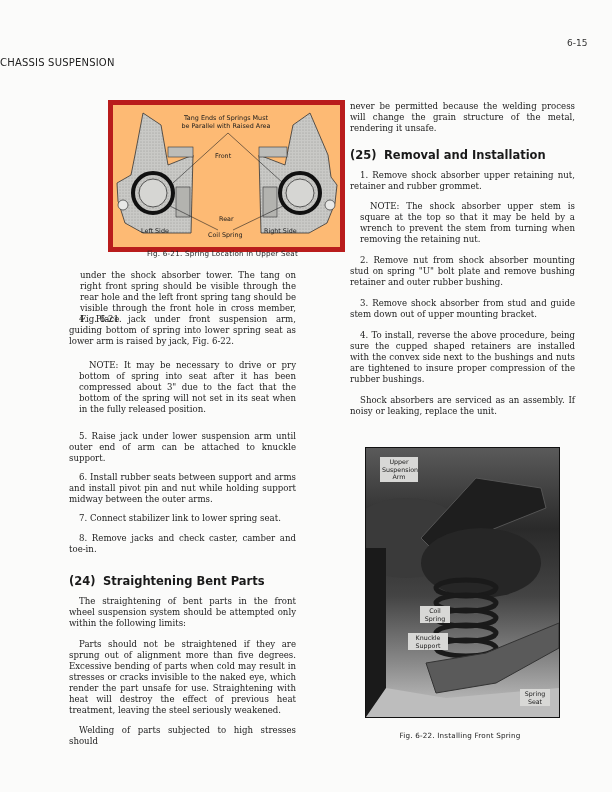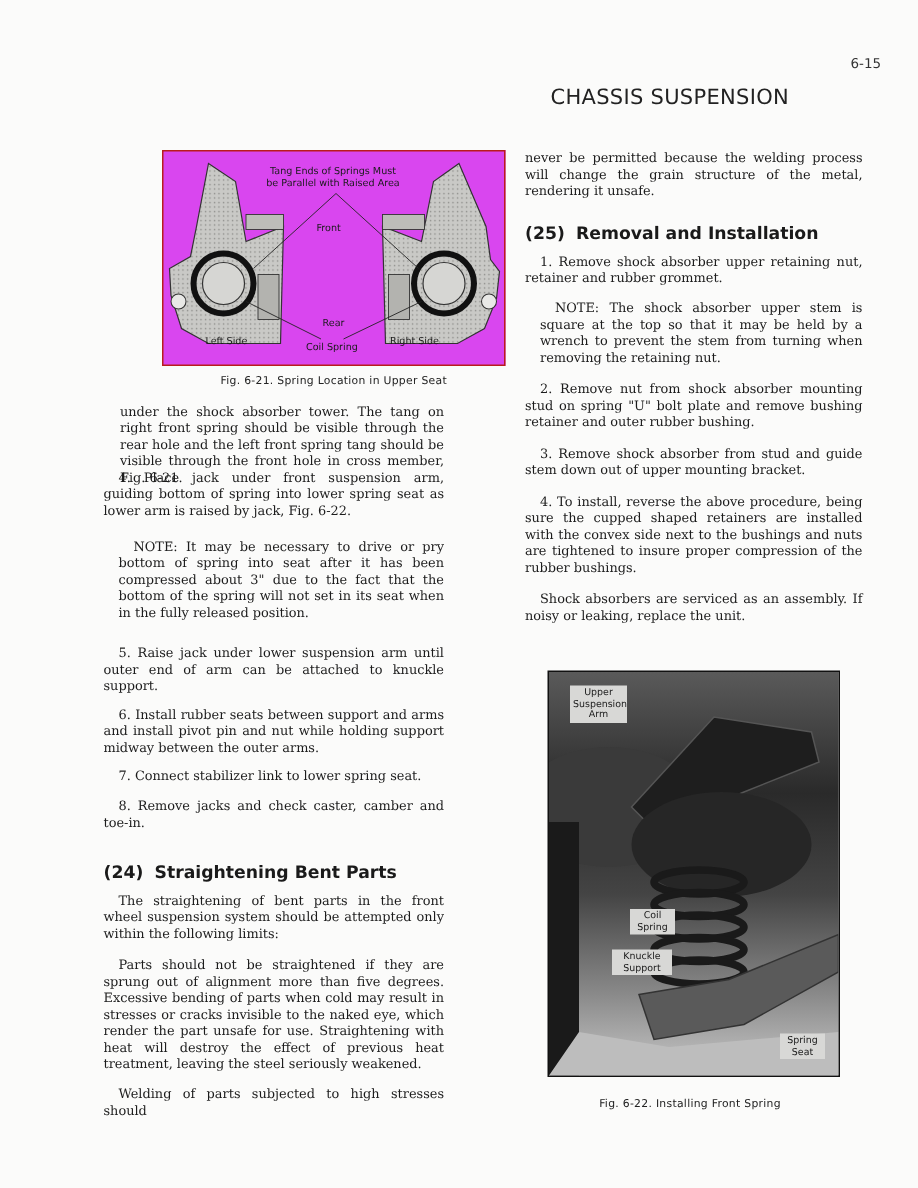--- a/index.html
+++ b/index.html
@@ -3,32 +3,32 @@
 <meta charset="utf-8">
 <style>
   html, body { margin: 0; padding: 0; }
   body {
     width: 612px; height: 792px; position: relative; overflow: hidden;
     background: #fbfbfa; color: #1c1c1c;
     font-family: "DejaVu Serif", "Liberation Serif", serif;
   }
   .abs { position: absolute; }
   .page-num { left: 567px; top: 38px; font-family: "DejaVu Sans", sans-serif; font-size: 9px; color: #333; }
-  .running-head { left: 0; width: 526px; top: 57px; text-align: right; font-family: "DejaVu Sans", sans-serif; font-size: 14px; letter-spacing: 0.2px; color: #222; }
+  .running-head { left: 0; width: 526px; top: 57px; text-align: left; font-family: "DejaVu Sans", sans-serif; font-size: 10px; letter-spacing: 0.2px; color: #222; }
 
   .p { font-size: 8.6px; line-height: 11px; text-align: justify; margin: 0; }
   .p.indent { text-indent: 10px; }
   .note { font-size: 8.6px; line-height: 11px; text-align: justify; margin: 0; }
 
   .heading { font-family: "DejaVu Sans", sans-serif; font-weight: bold; font-size: 11.5px; line-height: 14px; color: #1a1a1a; }
   .heading .num { display: inline-block; width: 34px; }
 
   .fig-caption { font-family: "DejaVu Sans", sans-serif; font-size: 7.2px; text-align: center; color: #222; letter-spacing: 0.2px; }
 
-  .fig1 { left: 108px; top: 100px; width: 227px; height: 142px; border: 1px solid #b91c1c; background: #d946ef; overflow: hidden; }
+  .fig1 { left: 108px; top: 100px; width: 227px; height: 142px; border: 5px solid #b91c1c; background: #fdba74; overflow: hidden; }
   .fig-label { position: absolute; font-family: "DejaVu Sans", sans-serif; font-size: 6.4px; color: #1a1a1a; white-space: nowrap; }
   .fig-label.centered { text-align: center; }
 
   .photo { left: 365px; top: 447px; width: 193px; height: 269px; border: 1px solid #111; overflow: hidden;
     background: linear-gradient(180deg, #5a5a5a 0%, #2a2a2a 30%, #444 55%, #8a8a8a 80%, #c8c8c8 100%); }
   .photo-label { position: absolute; background: #d8d8d6; font-family: "DejaVu Sans", sans-serif; font-size: 6.3px; line-height: 7.5px; text-align: center; color: #1a1a1a; padding: 1px 2px; }
 </style>
 </head>
 <body>
 

